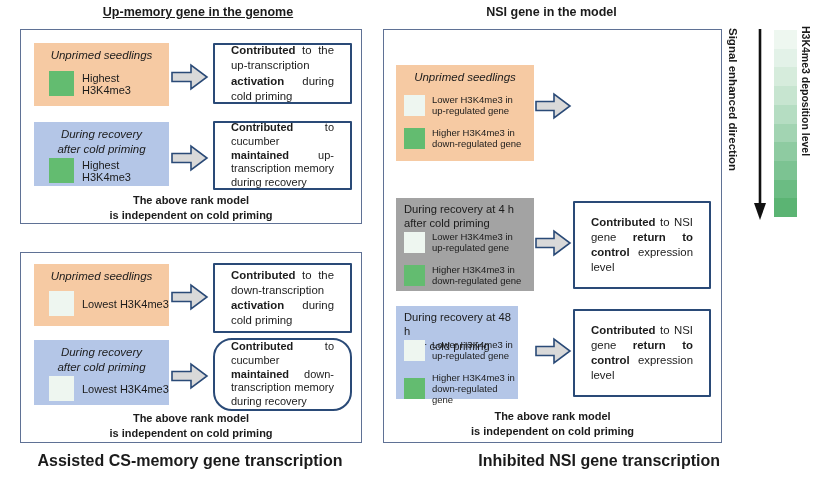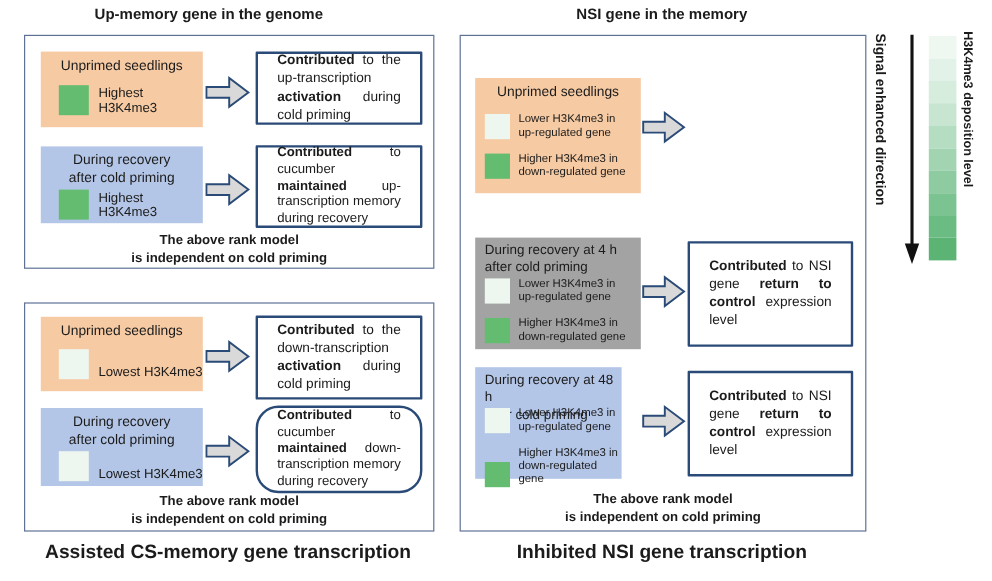--- a/index.html
+++ b/index.html
@@ -4,43 +4,43 @@
 <style>
   html,body{margin:0;padding:0;background:#ffffff;}
   .canvas{
     position:relative;width:827px;height:484px;background:#ffffff;overflow:hidden;
     font-family:"Liberation Sans","DejaVu Sans",sans-serif;color:#1b1b1b;
   }
   .panel-title{position:absolute;text-align:center;font-weight:bold;font-size:12.5px;}
   .panel{position:absolute;border:1.5px solid #5f7195;background:#ffffff;}
   .caption{position:absolute;text-align:center;font-weight:bold;font-size:16px;}
   .cond{position:absolute;}
-  .ctitle{font-size:11.5px;text-align:center;padding-top:5px;line-height:1.28;}
+  .ctitle{font-size:11.5px;text-align:center;padding-top:5px;line-height:1.28;font-style:italic;}
   .ctitle-left{font-size:11.2px;text-align:left;padding:4px 0 0 8px;line-height:1.28;}
-  .swrow{position:absolute;display:flex;align-items:flex-end;gap:8px;}
+  .swrow{position:absolute;display:flex;align-items:center;gap:8px;}
   .sq{width:25px;height:25px;flex:0 0 auto;}
   .sq-sm{width:21px;height:21px;flex:0 0 auto;}
   .swlabel{font-size:11px;}
   .swlabel-sm{font-size:9.5px;line-height:1.18;}
   .result{position:absolute;border:2px solid #2a4a77;background:#ffffff;display:flex;align-items:center;border-radius:1px;}
   .rtext{width:100%;padding:3px 16px;font-size:11px;line-height:1.27;text-align:justify;white-space:pre-line;}
   .rtext-lg{font-size:11.4px;line-height:1.33;}
   .footer-note{position:absolute;width:100%;text-align:center;font-weight:bold;font-size:11px;line-height:1.35;}
   .flow-arrow{position:absolute;}
   .vtext{position:absolute;writing-mode:vertical-rl;font-weight:bold;white-space:nowrap;}
   .gradbar{position:absolute;display:flex;flex-direction:column;}
   .gradbar i{flex:1 1 auto;display:block;}
   b{font-weight:bold;}
 </style>
 </head>
 <body>
 
 <div class="canvas">
 
-  <div class="panel-title" style="left:4px;top:5px;width:340px;">Up-memory gene in the genome</div>
+  <div class="panel-title" style="left:28px;top:5px;width:340px;text-decoration:underline;">Up-memory gene in the genome</div>
 
   <div class="panel" style="left:20px;top:29px;width:340px;height:193px;">
 
     <div class="cond" style="left: 13px; top: 13px; width: 135px; height: 63px; background: rgb(246, 202, 163);">
       <div class="ctitle">Unprimed seedlings</div>
       <div class="swrow" style="left:15px;top:28px;">
         <span class="sq" style="background: rgb(99, 188, 112);"></span>
         <span class="swlabel">Highest H3K4me3</span>
       </div>
     </div>
@@ -117,21 +117,21 @@
     </div>
 
     <div class="footer-note" style="top:158px;">
       <div>The above rank model</div>
       <div>is independent on cold priming</div>
     </div>
   </div>
 
   <div class="caption" style="left:10px;top:452px;width:360px;">Assisted CS-memory gene transcription</div>
 
-  <div class="panel-title" style="left:383px;top:5px;width:337px;">NSI gene in the memory</div>
+  <div class="panel-title" style="left:383px;top:5px;width:337px;">NSI gene in the model</div>
 
   <div class="panel" style="left:383px;top:29px;width:337px;height:412px;">
 
     <div class="cond" style="left: 12px; top: 35px; width: 138px; height: 96px; background: rgb(246, 202, 163);">
       <div class="ctitle">Unprimed seedlings</div>
       <div class="swrow" style="left:8px;top:29px;gap:7px;">
         <span class="sq-sm" style="background: rgb(238, 246, 240);"></span>
         <span class="swlabel-sm">
           <span style="display:block;">Lower H3K4me3 in</span>
           <span style="display:block;">up-regulated gene</span>
@@ -208,21 +208,21 @@
     <div class="result" style="left:189px;top:279px;width:134px;height:84px;">
       <div class="rtext rtext-lg"><span></span><b>Contributed</b><span> to NSI gene </span><b>return to control</b><span> expression level</span></div>
     </div>
 
     <div class="footer-note" style="top:379px;">
       <div>The above rank model</div>
       <div>is independent on cold priming</div>
     </div>
   </div>
 
-  <div class="caption" style="left:383px;top:452px;width:337px;">Inhibited NSI gene transcription</div>
+  <div class="caption" style="left:383px;top:452px;width:337px;text-align:right;">Inhibited NSI gene transcription</div>
 
   <div class="vtext" style="left:727px;top:28px;font-size:11.5px;height:200px;">Signal enhanced direction</div>
 
   <svg class="flow-arrow" style="left:752px;top:28px;" width="16" height="194" viewBox="0 0 16 194">
     <line x1="8" y1="1" x2="8" y2="178" stroke="#111111" stroke-width="2.6"></line>
     <polygon points="2,175 14,175 8,192" fill="#111111"></polygon>
   </svg>
 
   <div class="gradbar" style="left:774px;top:30px;width:23px;height:187px;">
     <i style="background: rgb(238, 247, 240);"></i>

